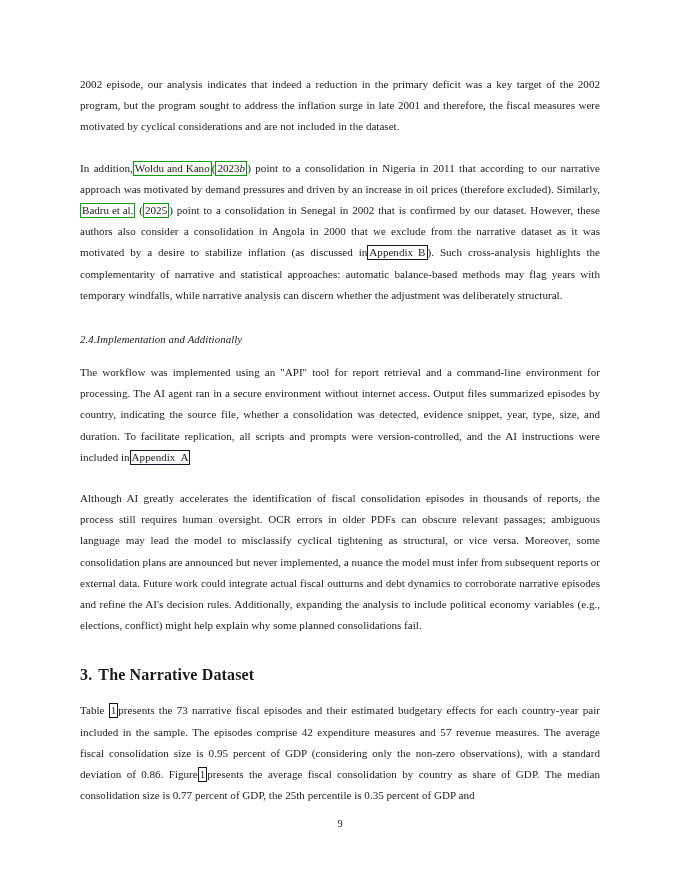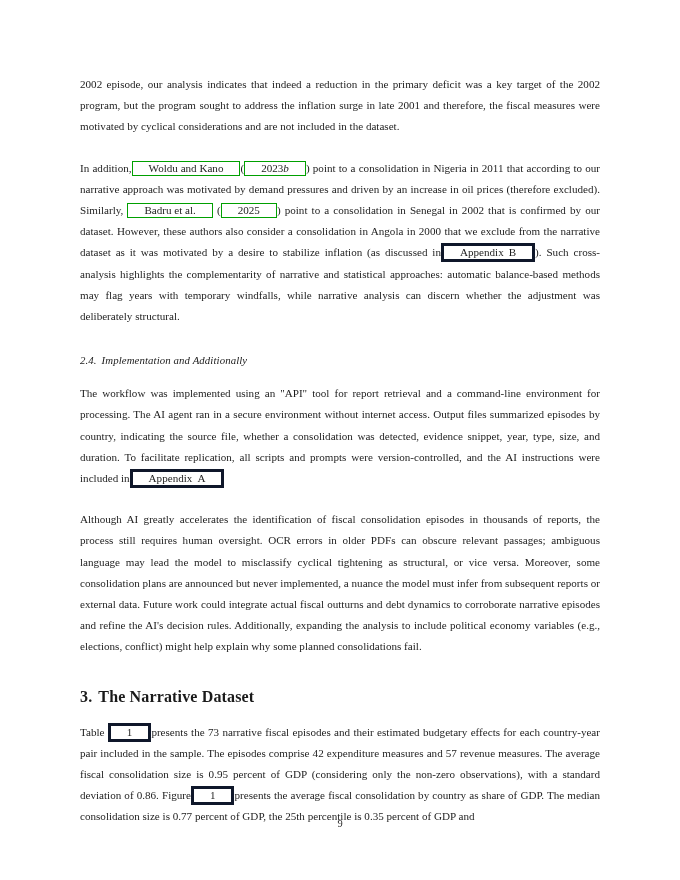--- a/index.html
+++ b/index.html
@@ -39,46 +39,45 @@
   
   h3.subsection {
     margin: 24px 0 14px 0;
     font-size: 10.8px;
     line-height: 18px;
     font-weight: normal;
     font-style: italic;
     letter-spacing: 0.1px;
   }
   h3.subsection .sub-num {
-    margin-right: 5px;
   }
   
   h2.section {
     margin: 30px 0 16px 0;
     font-size: 16px;
     line-height: 18px;
     font-weight: bold;
     letter-spacing: 0.15px;
   }
   h2.section .sec-num {
     font-weight: bold;
     margin-right: 6px;
   }
   
   .refbox {
     display: inline-block;
-    padding: 0 16px;
+    padding: 0 1px;
     line-height: 13px;
     vertical-align: baseline;
   }
   .refbox.cite {
     border: 1px solid #00a000;
   }
   .refbox.ref {
-    border: 3px solid #0f172a;
+    border: 1px solid #0f172a;
   }
   .nbsp-wide {
     display: inline-block;
     width: 5px;
   }
   em.cite-year-suffix {
     font-style: italic;
   }
   .pagenum {
     position: absolute;

